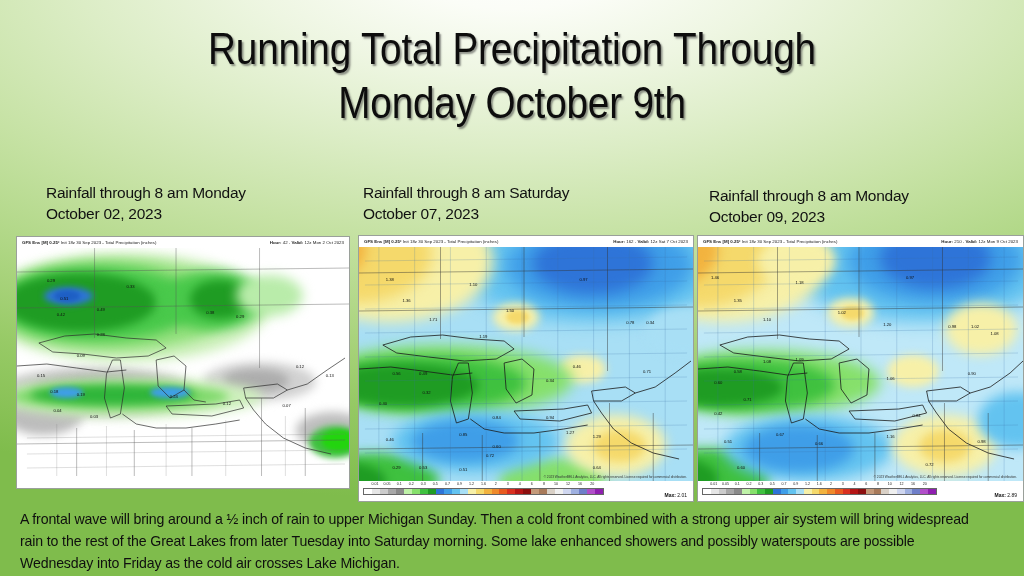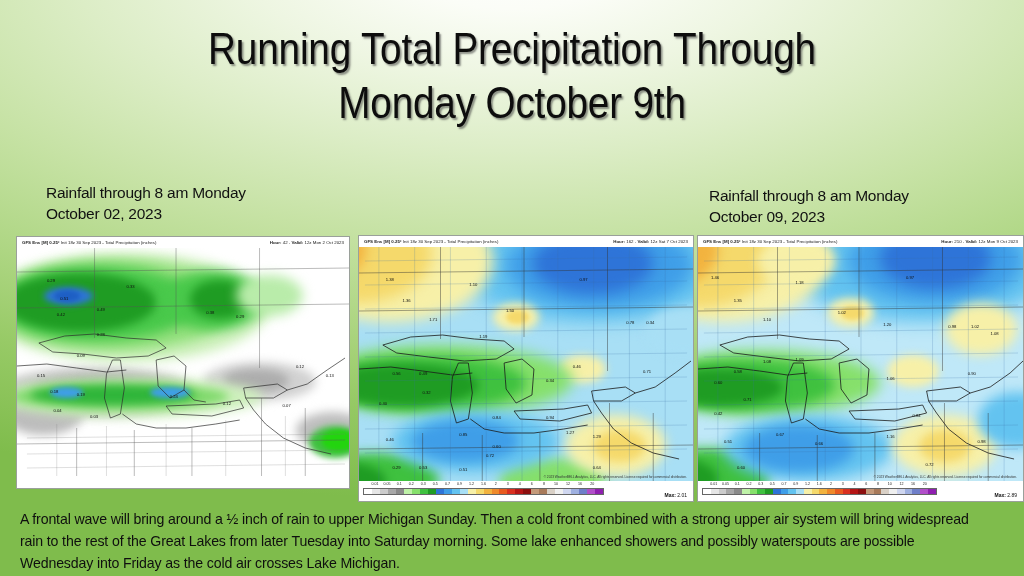--- a/index.html
+++ b/index.html
@@ -250,20 +250,22 @@
       <div class="vlabel" style="left:11%;top:70%;">0.04</div>
       <div class="vlabel" style="left:22%;top:73%;">0.03</div>
       <div class="vlabel" style="left:46%;top:64%;">0.24</div>
       <div class="vlabel" style="left:62%;top:67%;">0.12</div>
       <div class="vlabel" style="left:84%;top:51%;">0.12</div>
       <div class="vlabel" style="left:93%;top:55%;">0.13</div>
       <div class="vlabel" style="left:80%;top:68%;">0.07</div>
     </div>
   </div>
 
+  <div class="caption" id="caption-2">Rainfall through   8 am Saturday
+October 07, 2023</div>
   <div class="panel" id="panel-2">
     <div class="panel-header">
       <span class="ph-left">
         <b>GFS Ens [M] 0.25°</b>
         <span>Init 18z 30 Sep 2023 - Total Precipitation (inches)</span>
       </span>
       <span class="ph-right">
         <b>Hour:</b>
         <span>162</span> -
         <b>Valid:</b>

